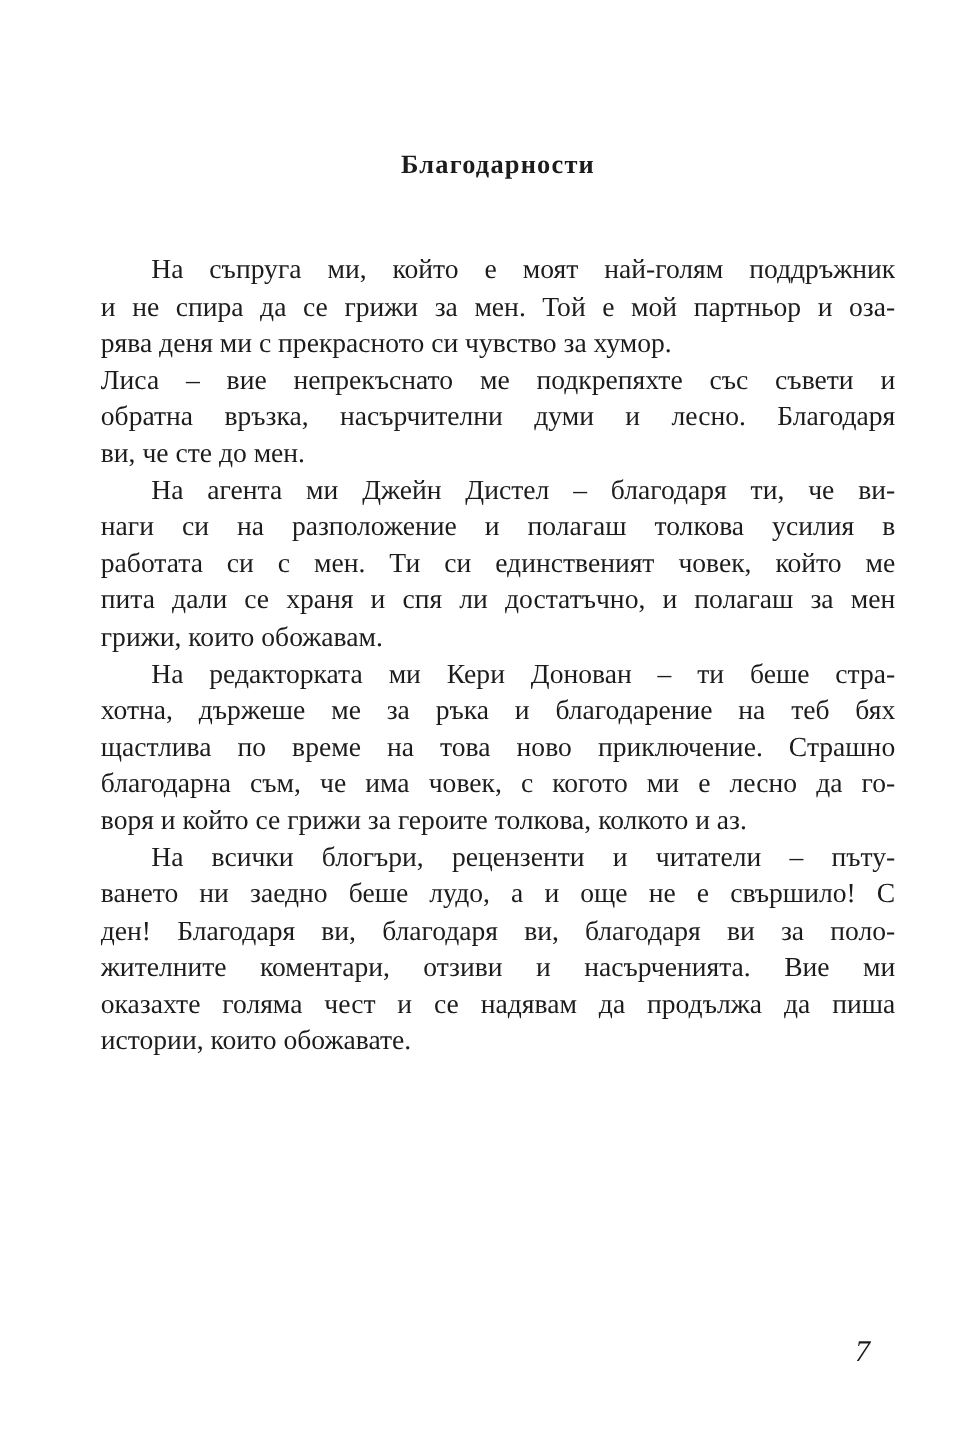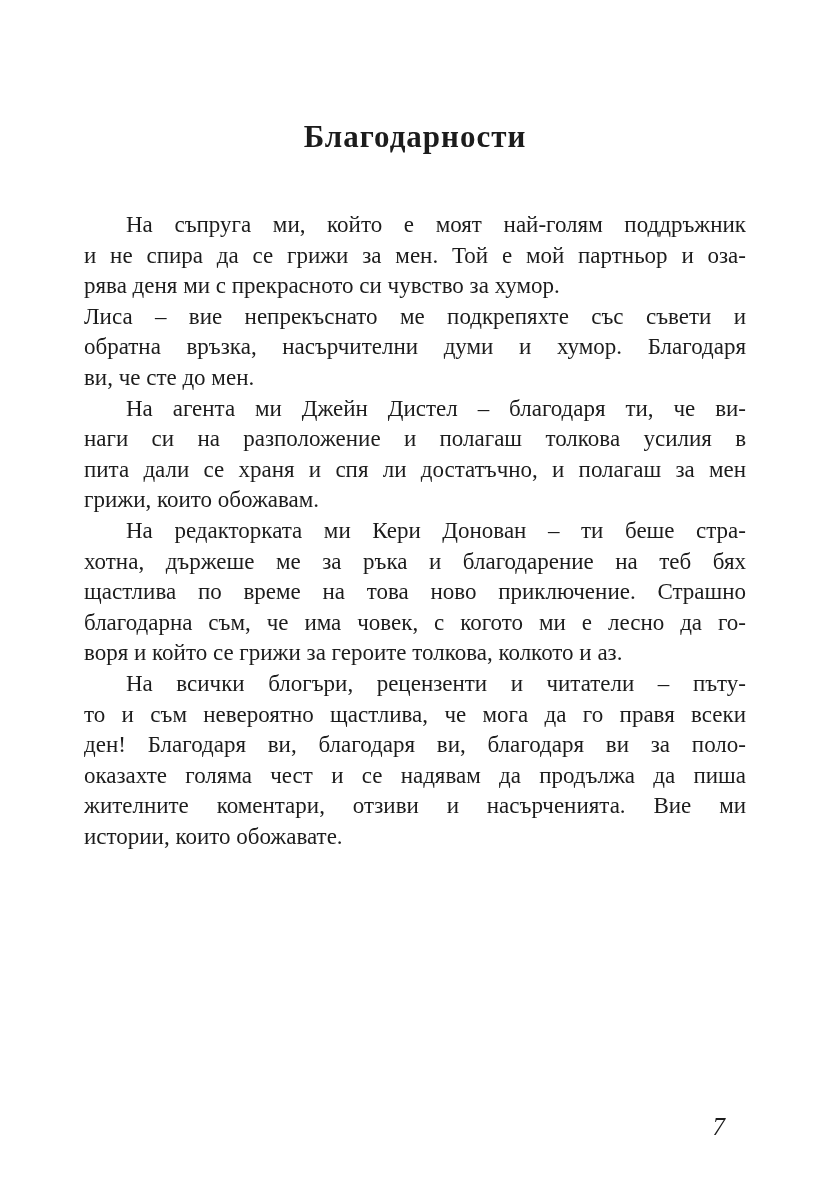--- a/index.html
+++ b/index.html
@@ -16,21 +16,21 @@
     height: 1200px;
     background: #ffffff;
     overflow: hidden;
   }
   .chapter-title {
     position: absolute;
     top: 116px;
     left: 84px;
     width: 662px;
     text-align: center;
-    font-size: 31px;
+    font-size: 22px;
     line-height: 42px;
     font-weight: 700;
     letter-spacing: 1px;
   }
   .body-text {
     position: absolute;
     top: 210px;
     left: 84px;
     width: 662px;
   }
@@ -63,40 +63,41 @@
   <h1 class="chapter-title">Благодарности</h1>
 
   <div class="body-text">
       <div class="paragraph">
         <div class="line first">На съпруга ми, който е моят най-голям поддръжник</div>
         <div class="line">и не спира да се грижи за мен. Той е мой партньор и оза-</div>
         <div class="line last">рява деня ми с прекрасното си чувство за хумор.</div>
       </div>
       <div class="paragraph">
         <div class="line">Лиса – вие непрекъснато ме подкрепяхте със съвети и</div>
-        <div class="line">обратна връзка, насърчителни думи и хумор. Благодаря</div>
+        <div class="line">обратна връзка, насърчителни думи и лесно. Благодаря</div>
         <div class="line last">ви, че сте до мен.</div>
       </div>
       <div class="paragraph">
         <div class="line first">На агента ми Джейн Дистел – благодаря ти, че ви-</div>
         <div class="line">наги си на разположение и полагаш толкова усилия в</div>
+        <div class="line">работата си с мен. Ти си единственият човек, който ме</div>
         <div class="line">пита дали се храня и спя ли достатъчно, и полагаш за мен</div>
         <div class="line last">грижи, които обожавам.</div>
       </div>
       <div class="paragraph">
         <div class="line first">На редакторката ми Кери Донован – ти беше стра-</div>
         <div class="line">хотна, държеше ме за ръка и благодарение на теб бях</div>
         <div class="line">щастлива по време на това ново приключение. Страшно</div>
         <div class="line">благодарна съм, че има човек, с когото ми е лесно да го-</div>
         <div class="line last">воря и който се грижи за героите толкова, колкото и аз.</div>
       </div>
       <div class="paragraph">
         <div class="line first">На всички блогъри, рецензенти и читатели – пъту-</div>
-        <div class="line">то и съм невероятно щастлива, че мога да го правя всеки</div>
+        <div class="line">ването ни заедно беше лудо, а и още не е свършило! С</div>
         <div class="line">ден! Благодаря ви, благодаря ви, благодаря ви за поло-</div>
+        <div class="line">жителните коментари, отзиви и насърченията. Вие ми</div>
         <div class="line">оказахте голяма чест и се надявам да продължа да пиша</div>
-        <div class="line">жителните коментари, отзиви и насърченията. Вие ми</div>
         <div class="line last">истории, които обожавате.</div>
       </div>
     </div>
 
   <div class="page-number">7</div>
 </div>
 
 </body></html>

